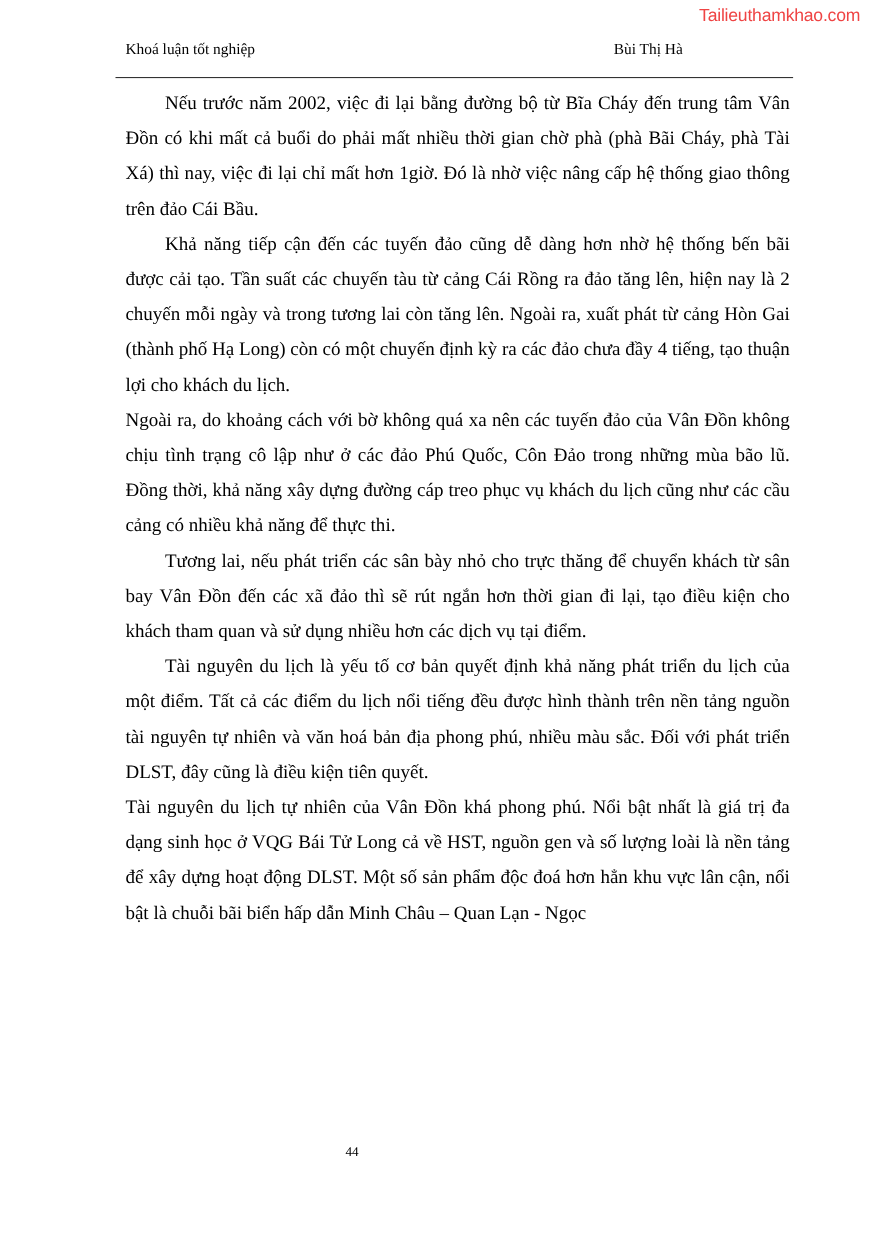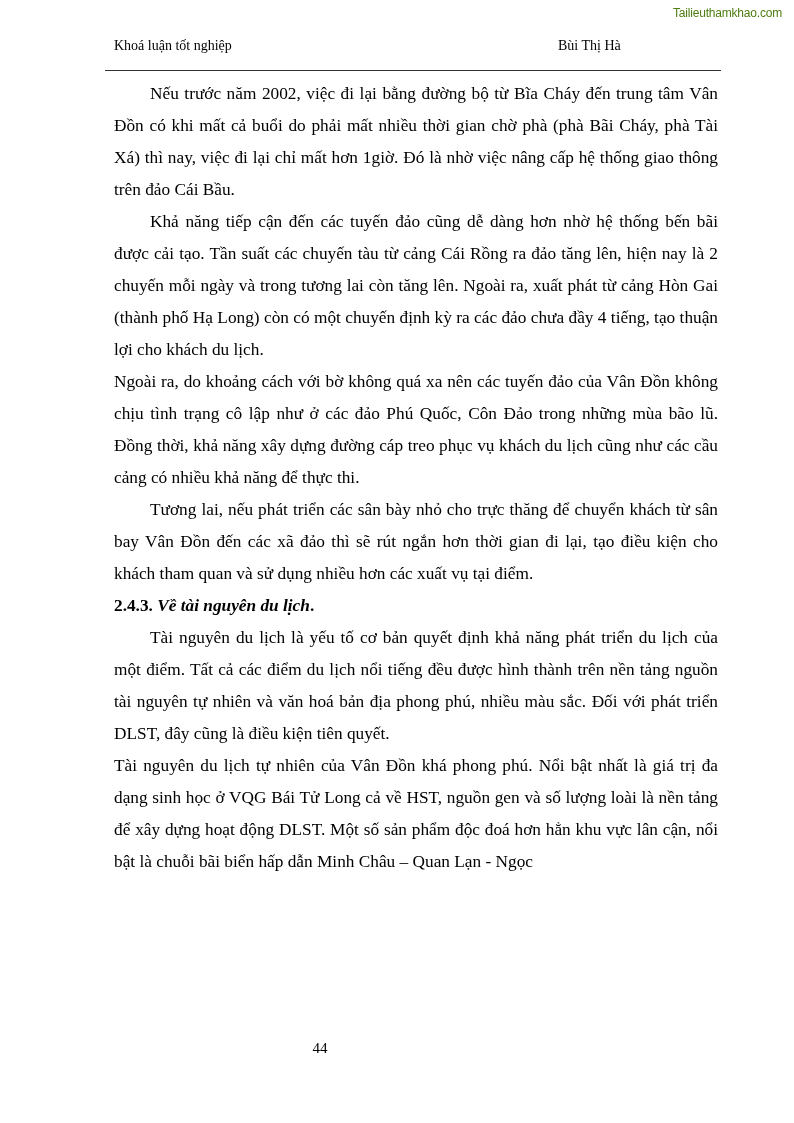--- a/index.html
+++ b/index.html
@@ -13,22 +13,22 @@
       position: relative;
       overflow: hidden;
       font-family: "Liberation Serif", "DejaVu Serif", serif;
       color: #000000;
     }
     .watermark {
       position: absolute;
       top: 6px;
       right: 12px;
       font-family: "Liberation Sans", "DejaVu Sans", sans-serif;
-      font-size: 12px;
-      color: #4d7c0f;
+      font-size: 16px;
+      color: #ef4444;
       letter-spacing: -0.2px;
     }
     .running-header {
       position: absolute;
       top: 38px;
       left: 114px;
       width: 604px;
       height: 24px;
       font-size: 14px;
     }
@@ -77,39 +77,38 @@
     }
     .section-heading .title {
       font-style: italic;
     }
     .page-number {
       position: absolute;
       top: 1040px;
       left: 0;
       width: 640px;
       text-align: center;
-      font-size: 15px;
+      font-size: 12px;
     }
   </style>
 </head>
 <body>
 
 <div class="watermark">Tailieuthamkhao.com</div>
 
 <div class="running-header">
   <span class="left">Khoá luận tốt nghiệp</span>
   <span class="right">Bùi Thị Hà</span>
 </div>
 <div class="header-rule"></div>
 
 <div class="body-text">
   <p class="indent">Nếu trước năm 2002, việc đi lại bằng đường bộ từ Bĩa Cháy đến trung tâm Vân Đồn có khi mất cả buổi do phải mất nhiều thời gian chờ phà (phà Bãi Cháy, phà Tài Xá) thì nay, việc đi lại chỉ mất hơn 1giờ. Đó là nhờ việc nâng cấp hệ thống giao thông trên đảo Cái Bầu.</p>
   <p class="indent">Khả năng tiếp cận đến các tuyến đảo cũng dễ dàng hơn nhờ hệ thống bến bãi được cải tạo. Tần suất các chuyến tàu từ cảng Cái Rồng ra đảo tăng lên, hiện nay là 2 chuyến mỗi ngày và trong tương lai còn tăng lên. Ngoài ra, xuất phát từ cảng Hòn Gai (thành phố Hạ Long) còn có một chuyến định kỳ ra các đảo chưa đầy 4 tiếng, tạo thuận lợi cho khách du lịch.</p>
   <p class="noindent">Ngoài ra, do khoảng cách với bờ không quá xa nên các tuyến đảo của Vân Đồn không chịu tình trạng cô lập như ở các đảo Phú Quốc, Côn Đảo trong những mùa bão lũ. Đồng thời, khả năng xây dựng đường cáp treo phục vụ khách du lịch cũng như các cầu cảng có nhiều khả năng để thực thi.</p>
-  <p class="indent">Tương lai, nếu phát triển các sân bày nhỏ cho trực thăng để chuyển khách từ sân bay Vân Đồn đến các xã đảo thì sẽ rút ngắn hơn thời gian đi lại, tạo điều kiện cho khách tham quan và sử dụng nhiều hơn các xuất vụ tại điểm.</p>
+  <p class="indent">Tương lai, nếu phát triển các sân bày nhỏ cho trực thăng để chuyển khách từ sân bay Vân Đồn đến các xã đảo thì sẽ rút ngắn hơn thời gian đi lại, tạo điều kiện cho khách tham quan và sử dụng nhiều hơn các dịch vụ tại điểm.</p>
 
-  <h2 class="section-heading"><span>2.4.3.</span> <span class="title">Về tài nguyên du lịch</span><span>.</span></h2>
 
   <p class="indent">Tài nguyên du lịch là yếu tố cơ bản quyết định khả năng phát triển du lịch của một điểm. Tất cả các điểm du lịch nổi tiếng đều được hình thành trên nền tảng nguồn tài nguyên tự nhiên và văn hoá bản địa phong phú, nhiều màu sắc. Đối với phát triển DLST, đây cũng là điều kiện tiên quyết.</p>
   <p class="noindent">Tài nguyên du lịch tự nhiên của Vân Đồn khá phong phú. Nổi bật nhất là giá trị đa dạng sinh học ở VQG Bái Tử Long cả về HST, nguồn gen và số lượng loài là nền tảng để xây dựng hoạt động DLST. Một số sản phẩm độc đoá hơn hẳn khu vực lân cận, nổi bật là chuỗi bãi biển hấp dẫn Minh Châu – Quan Lạn - Ngọc</p>
 </div>
 
 <div class="page-number">44</div>
 
 </body></html>

